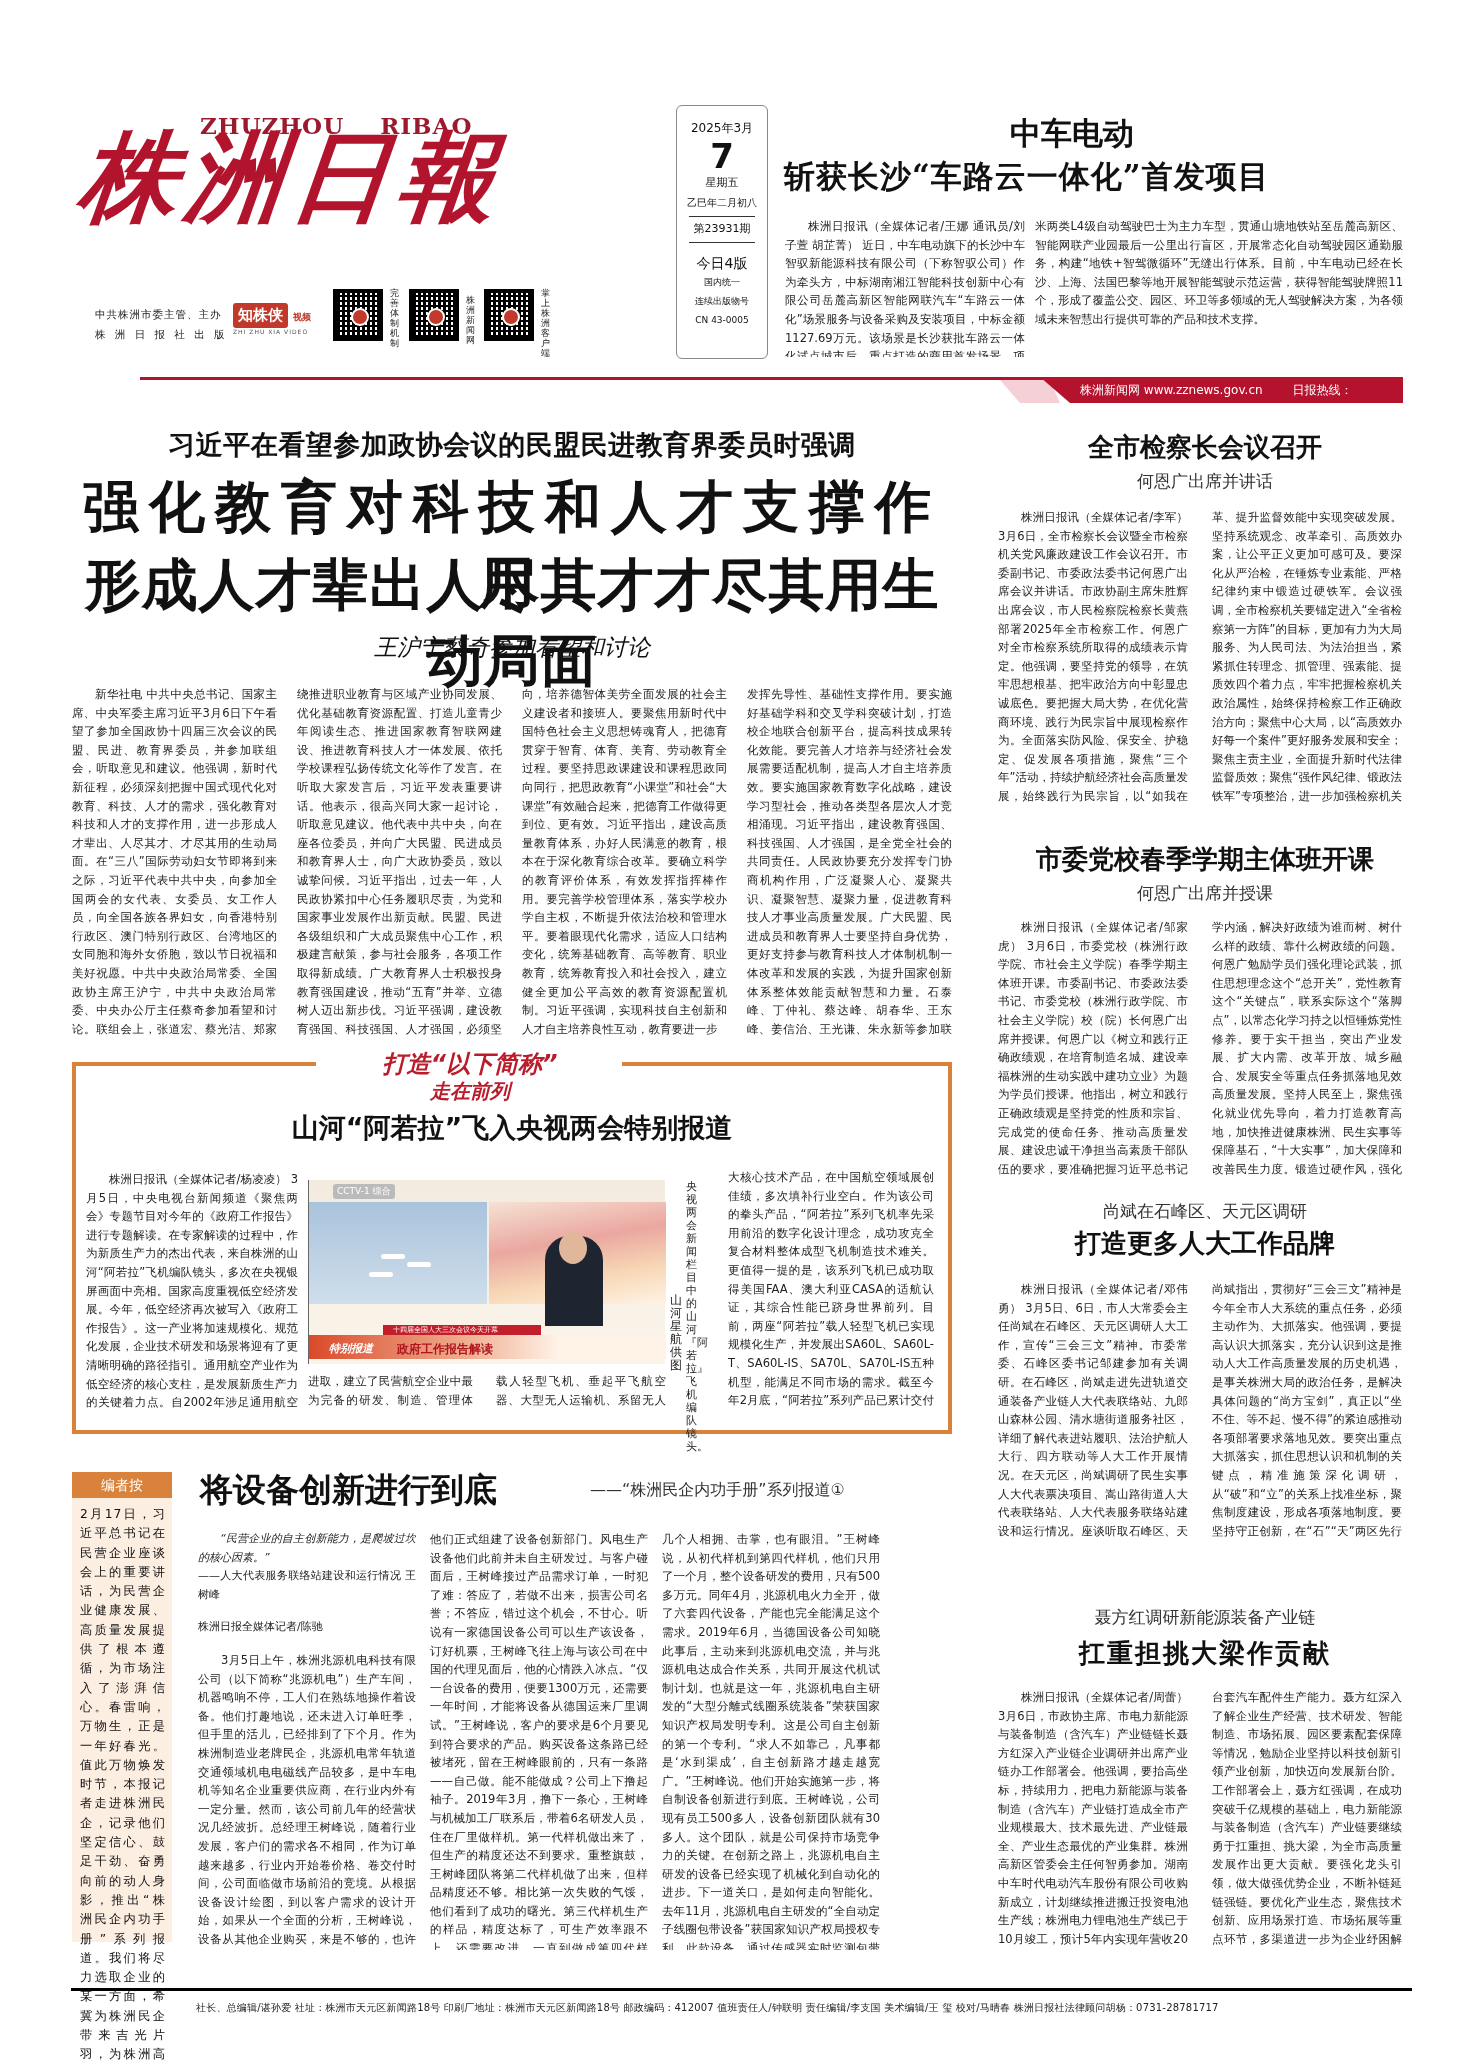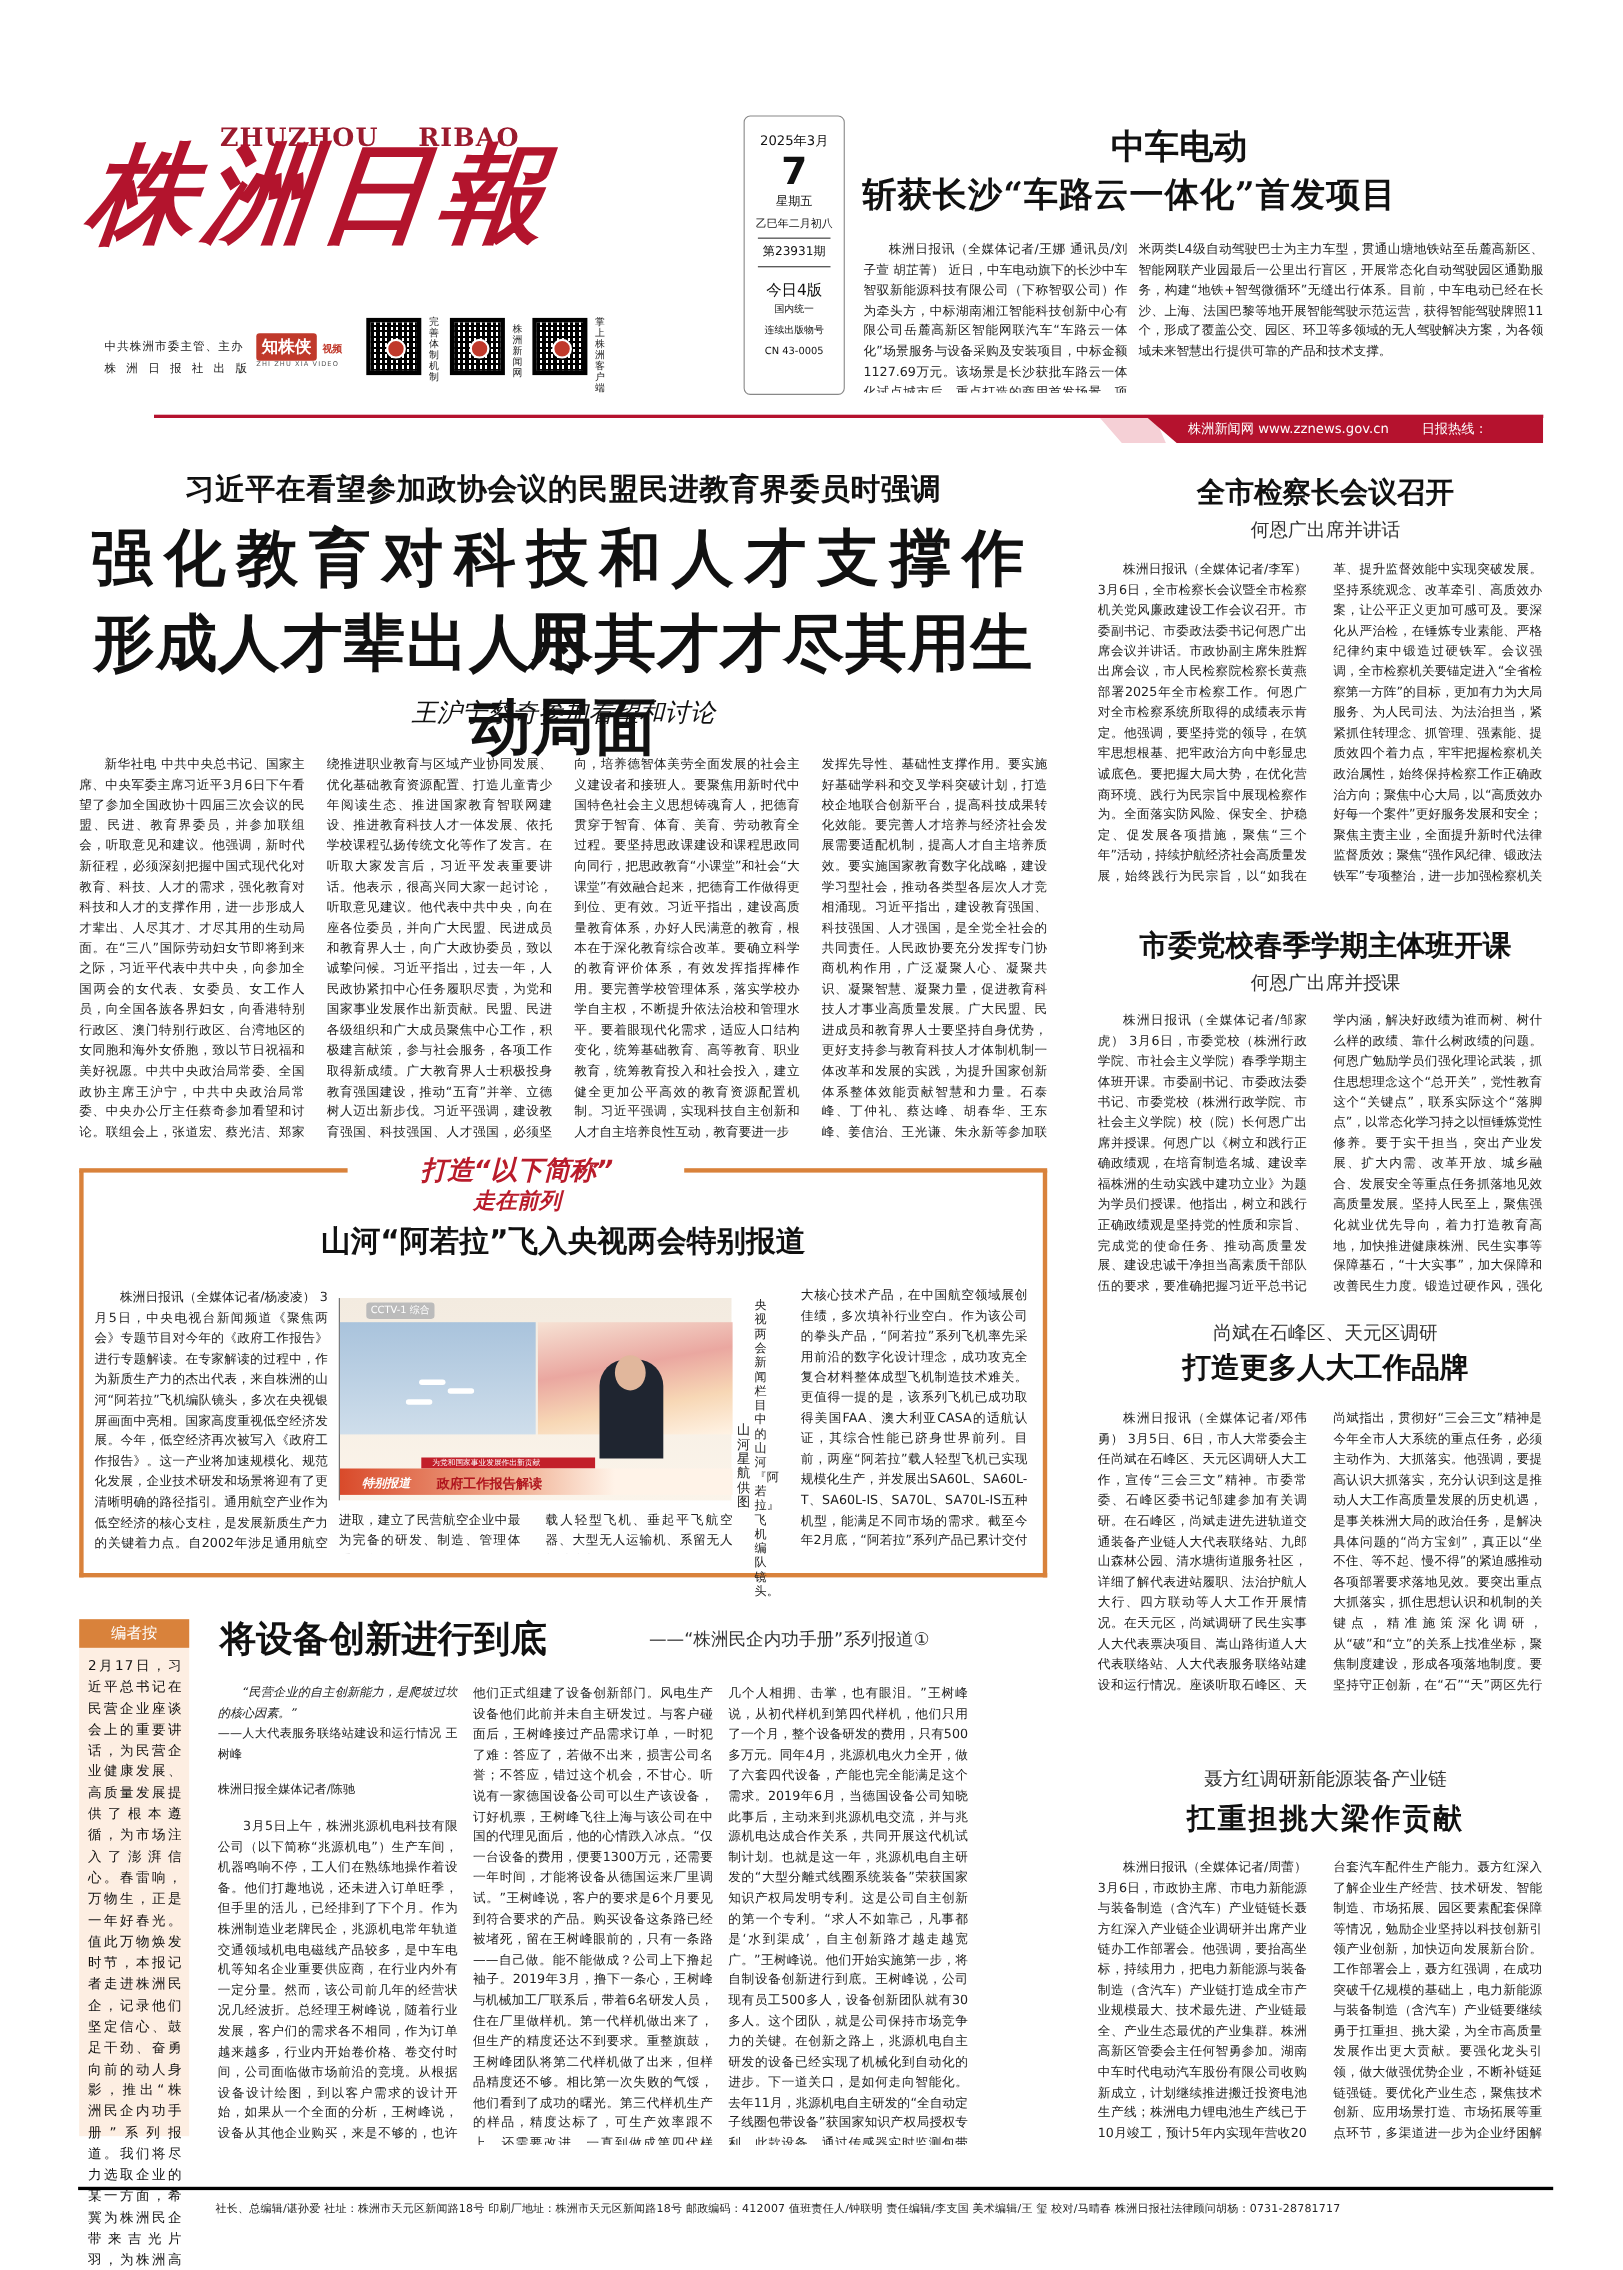--- a/index.html
+++ b/index.html
@@ -168,21 +168,21 @@
   <span class="cctv">CCTV-1 综合</span>
   <div class="sky">
     <div class="plane" style="left:72px; top:52px;"></div>
     <div class="plane" style="left:98px; top:60px;"></div>
     <div class="plane" style="left:60px; top:70px;"></div>
   </div>
   <div class="studio">
     <div class="anchor" style="left:56px"></div>
     <div class="face" style="left:70px"></div>
   </div>
-  <div class="banner1">为党和国家事业发展作出新贡献</div>
+  <div class="banner1">十四届全国人大三次会议今天开幕</div>
   <div class="banner2">
     <span class="tag">特别报道</span>
     <span class="ttl">政府工作报告解读</span>
   </div>
 </div>
 <div class="vcap" style="left:686px; top:1180px; height:184px;"><span>央视两会新闻栏目中的山河『阿若拉』飞机编队镜头。</span></div>
 <div class="vcap" style="left:670px; top:1294px; height:70px; font-size:12px;">山河星航供图</div>
 
 <div class="col body-text" style="left:308px; top:1372px; width:165px; height:40px;">
     <p style="text-indent:0">进取，建立了民营航空企业中最为完备的研发、制造、管理体系。公司凭借</p>

